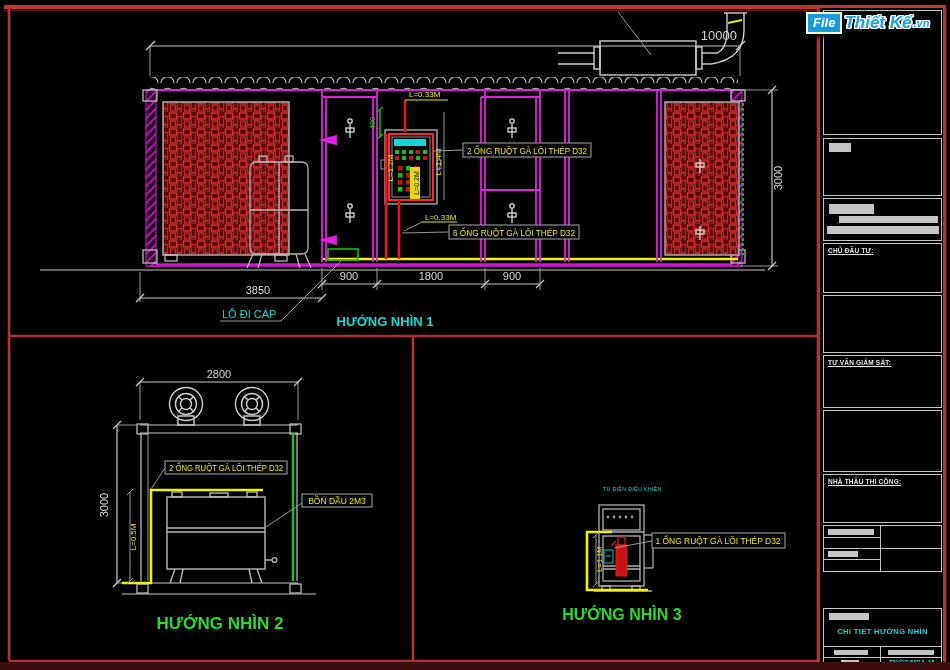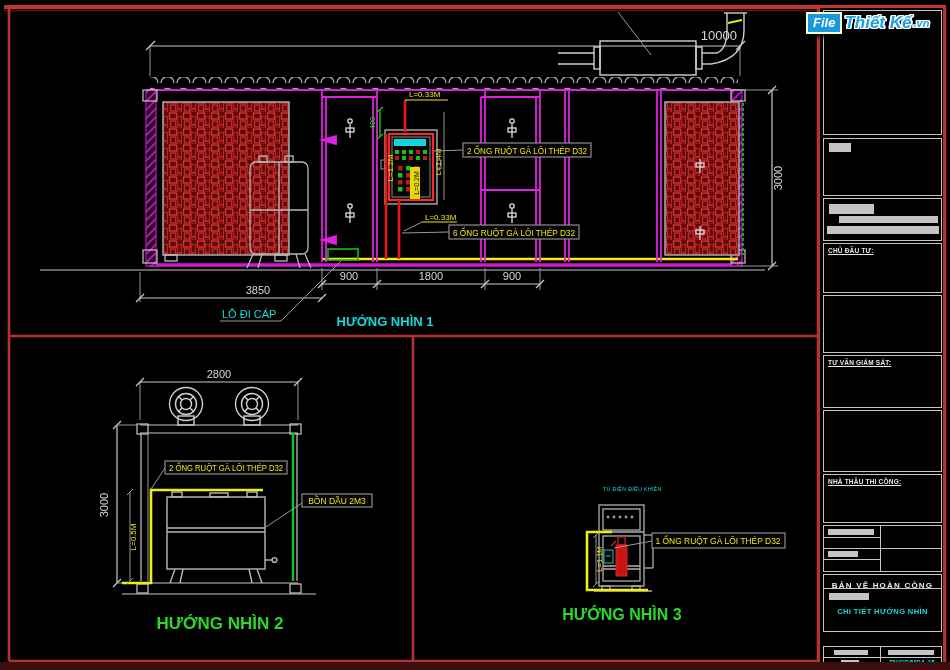--- a/index.html
+++ b/index.html
@@ -461,25 +461,22 @@
 
   <div class="sec" style="top:517px;height:47px;">
     <div style="position:absolute;left:56px;top:0;bottom:0;width:0;border-left:1.5px solid #c4c4c4;"></div>
     <div style="position:absolute;left:0;top:11px;width:56px;border-top:1.5px solid #c4c4c4;"></div>
     <div style="position:absolute;left:0;top:22px;width:100%;border-top:1.5px solid #c4c4c4;"></div>
     <div style="position:absolute;left:0;top:33px;width:56px;border-top:1.5px solid #c4c4c4;"></div>
     <div class="redact" style="left:4px;top:3px;width:46px;height:6px;"></div>
     <div class="redact" style="left:4px;top:25px;width:30px;height:6px;"></div>
   </div>
 
-  <div class="sec" style="top:566px;height:24px;">
-    <div class="tb-center" style="top:6px;color:#eaeaea;font-size:8px;letter-spacing:1.2px;font-weight:bold;">BẢN VẼ HOÀN CÔNG</div>
-  </div>
-
-  <div class="sec" style="top:580px;height:44px;">
+
+  <div class="sec" style="top:600px;height:44px;">
     <div class="redact" style="left:5px;top:4px;width:40px;height:7px;"></div>
     <div class="tb-center" style="top:18px;color:#17d8d8;font-size:7.5px;font-weight:bold;letter-spacing:.4px;">CHI TIẾT HƯỚNG NHÌN</div>
   </div>
 
   <div class="sec" style="top:638px;height:21px;">
     <div style="position:absolute;left:56px;top:0;bottom:0;width:0;border-left:1.5px solid #c4c4c4;"></div>
     <div style="position:absolute;left:0;top:9.5px;width:100%;border-top:1.5px solid #c4c4c4;"></div>
     <div class="redact" style="left:10px;top:2.5px;width:34px;height:5px;"></div>
     <div class="redact" style="left:64px;top:2.5px;width:46px;height:5px;"></div>
     <div class="redact" style="left:17px;top:12.5px;width:18px;height:5px;"></div>

